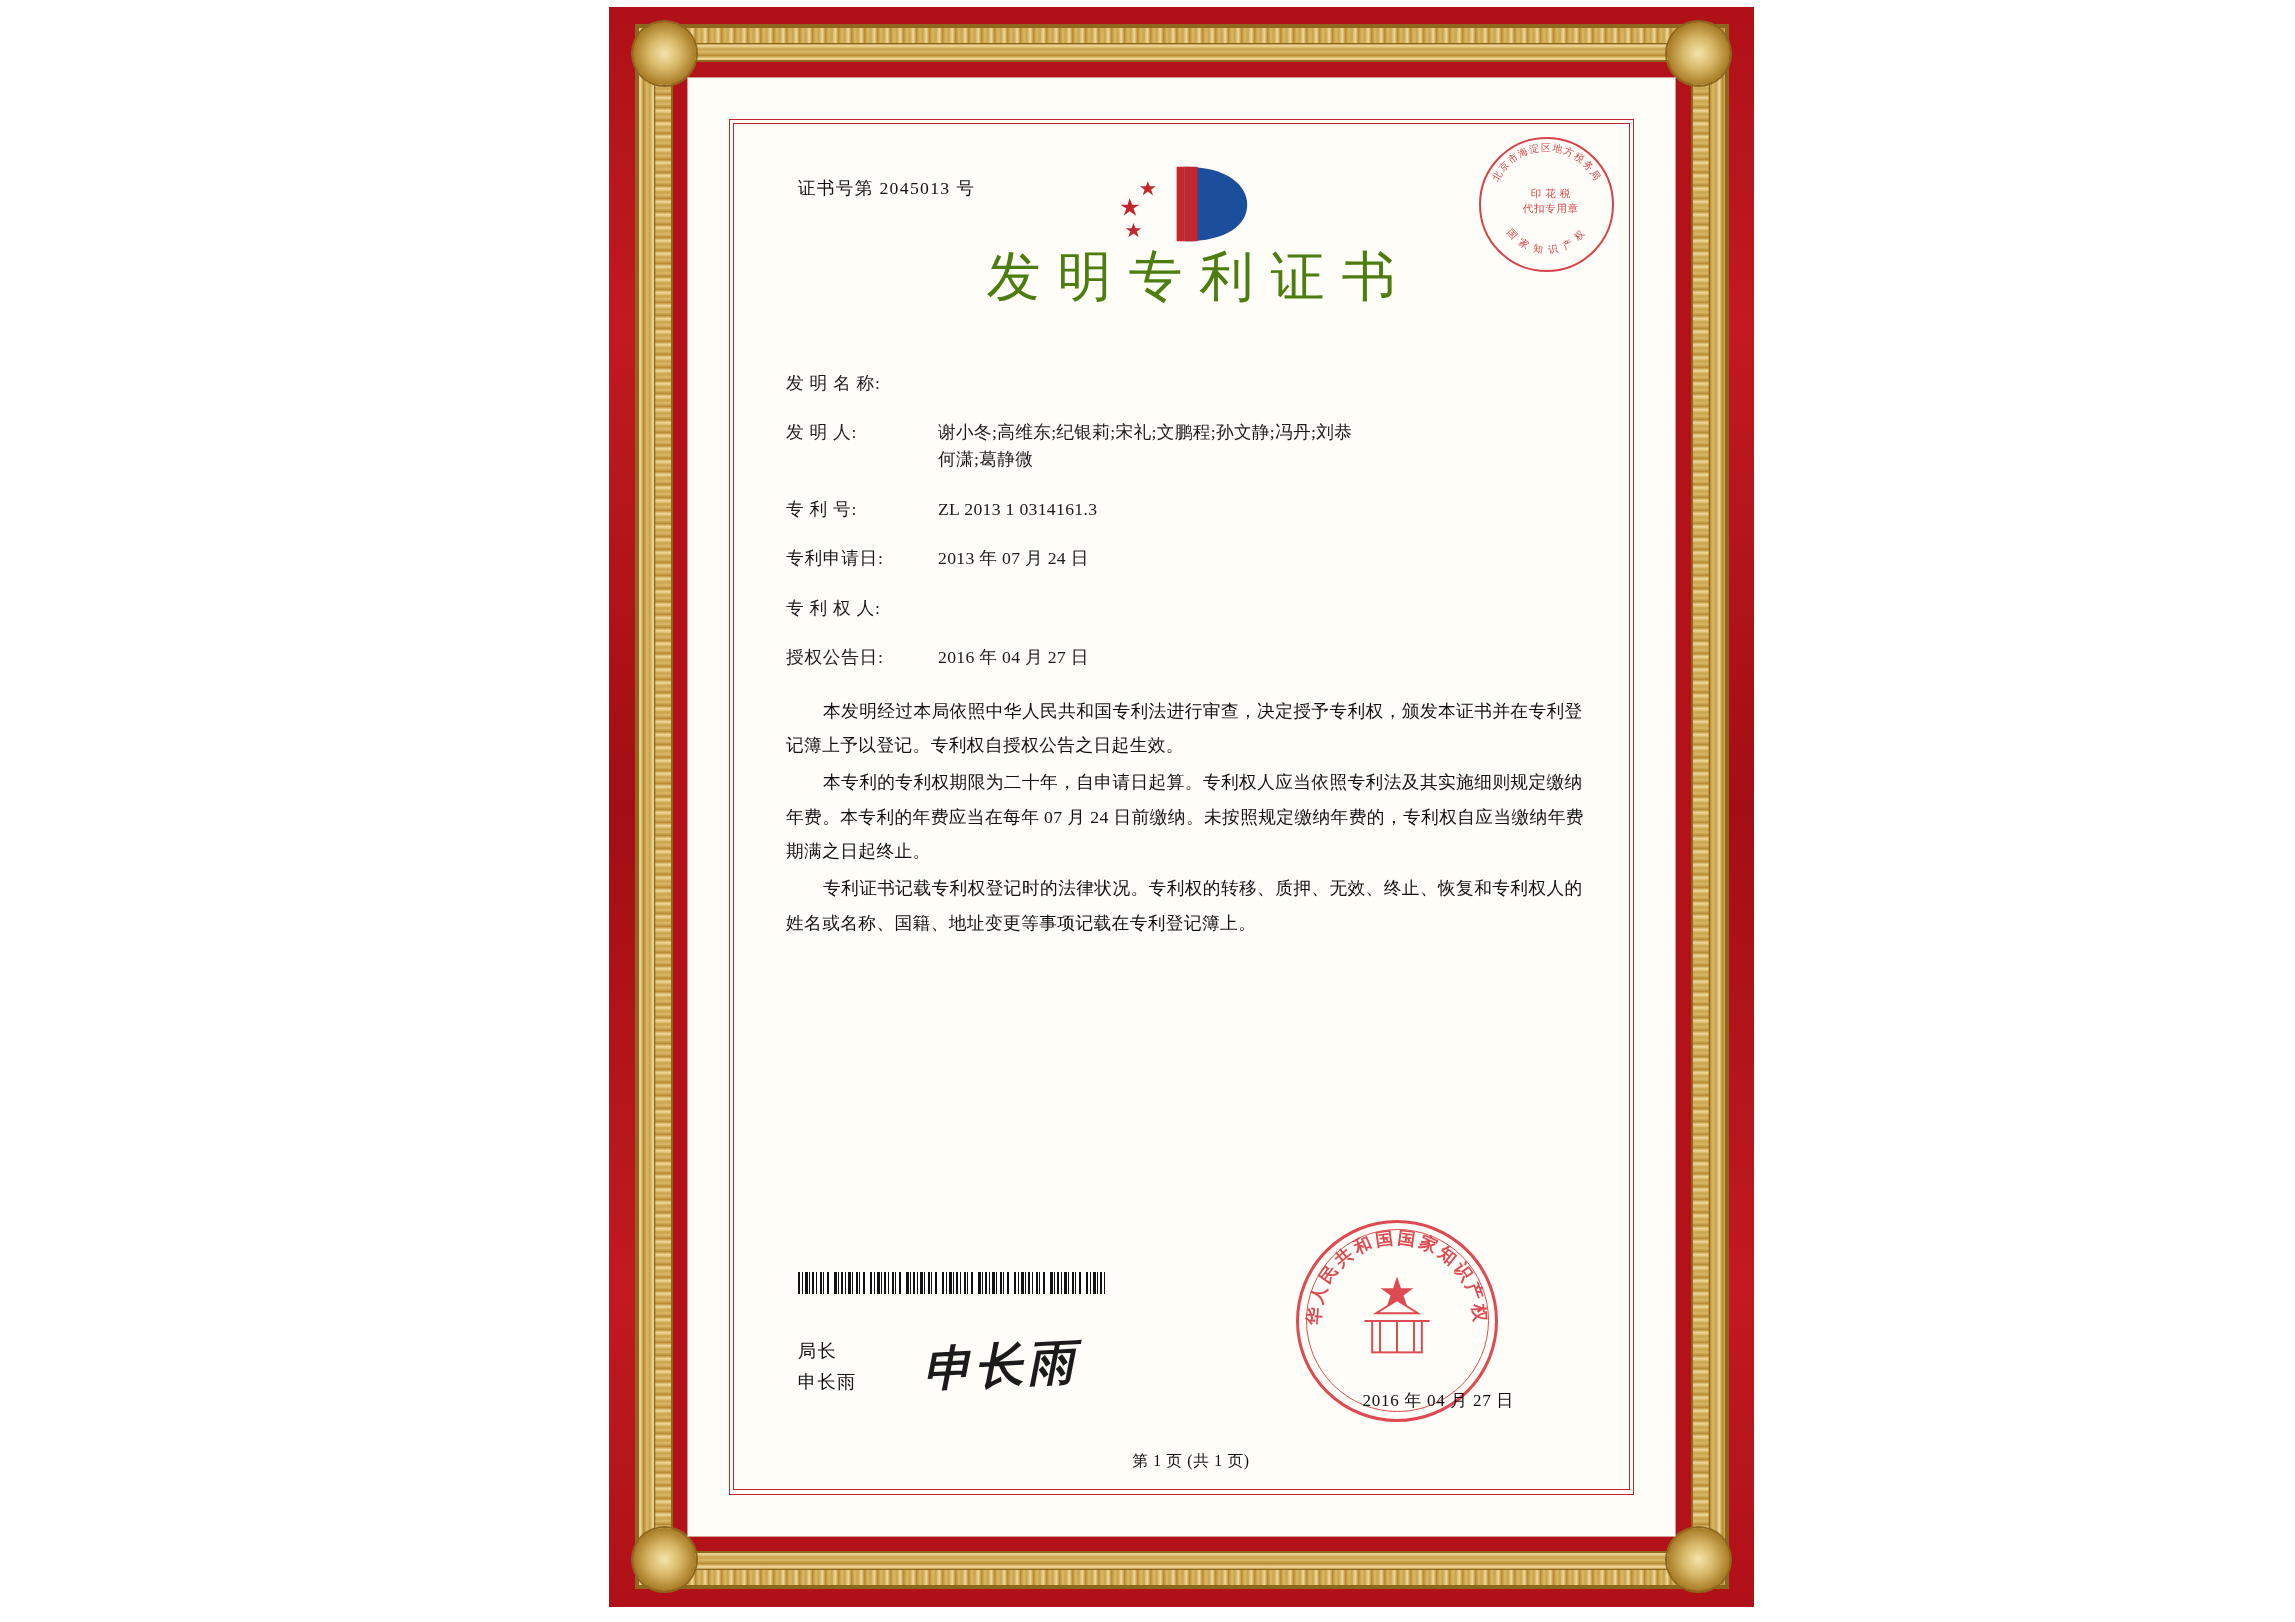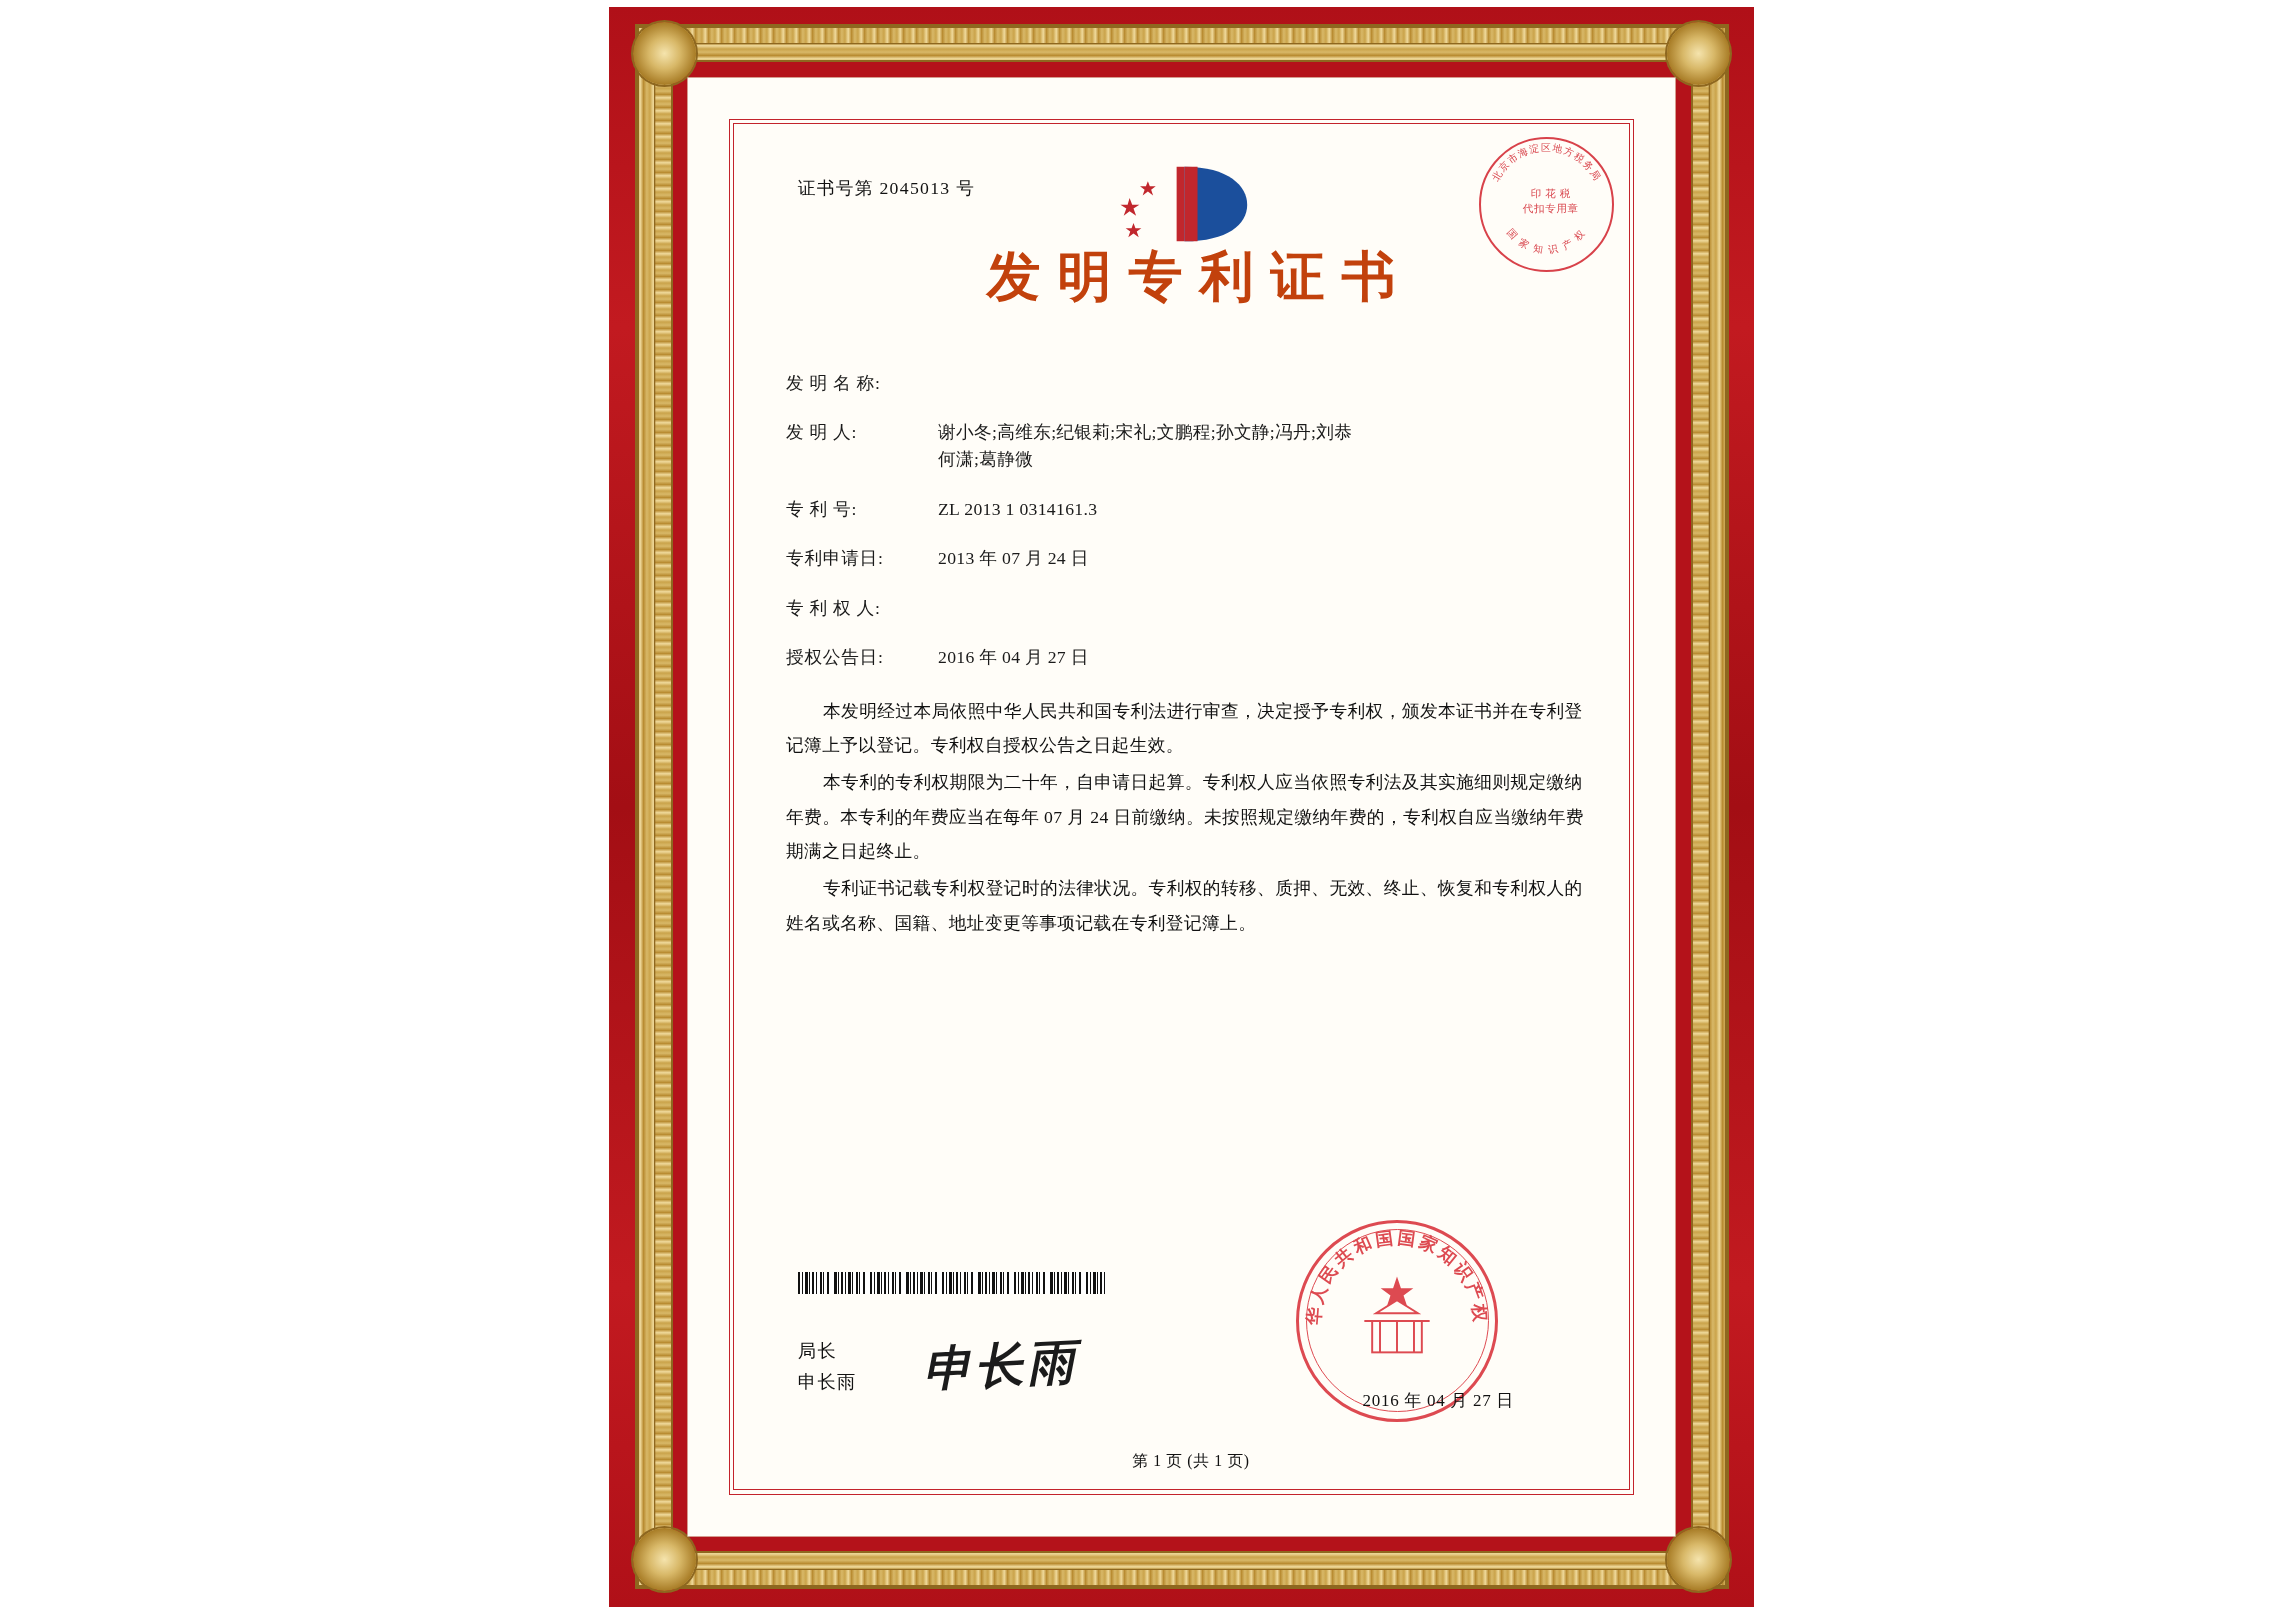--- a/index.html
+++ b/index.html
@@ -158,24 +158,24 @@
     text-align: center;
     font-size: 10.5px;
     line-height: 1.45;
     letter-spacing: 0.7px;
   }
 
   .title {
     margin: 41px 0 0 0;
     text-align: center;
     font-size: 54px;
-    font-weight: 700;
+    font-weight: 400;
     letter-spacing: 17px;
     text-indent: 17px;
-    color: #c2410c;
+    color: #4d7c0f;
     font-family: "Liberation Serif", "DejaVu Serif", serif;
   }
 
   .fields {
     margin-top: 56px;
     font-size: 17.7px;
     line-height: 1.55;
     color: #1a1a1a;
   }
   .field-row {

